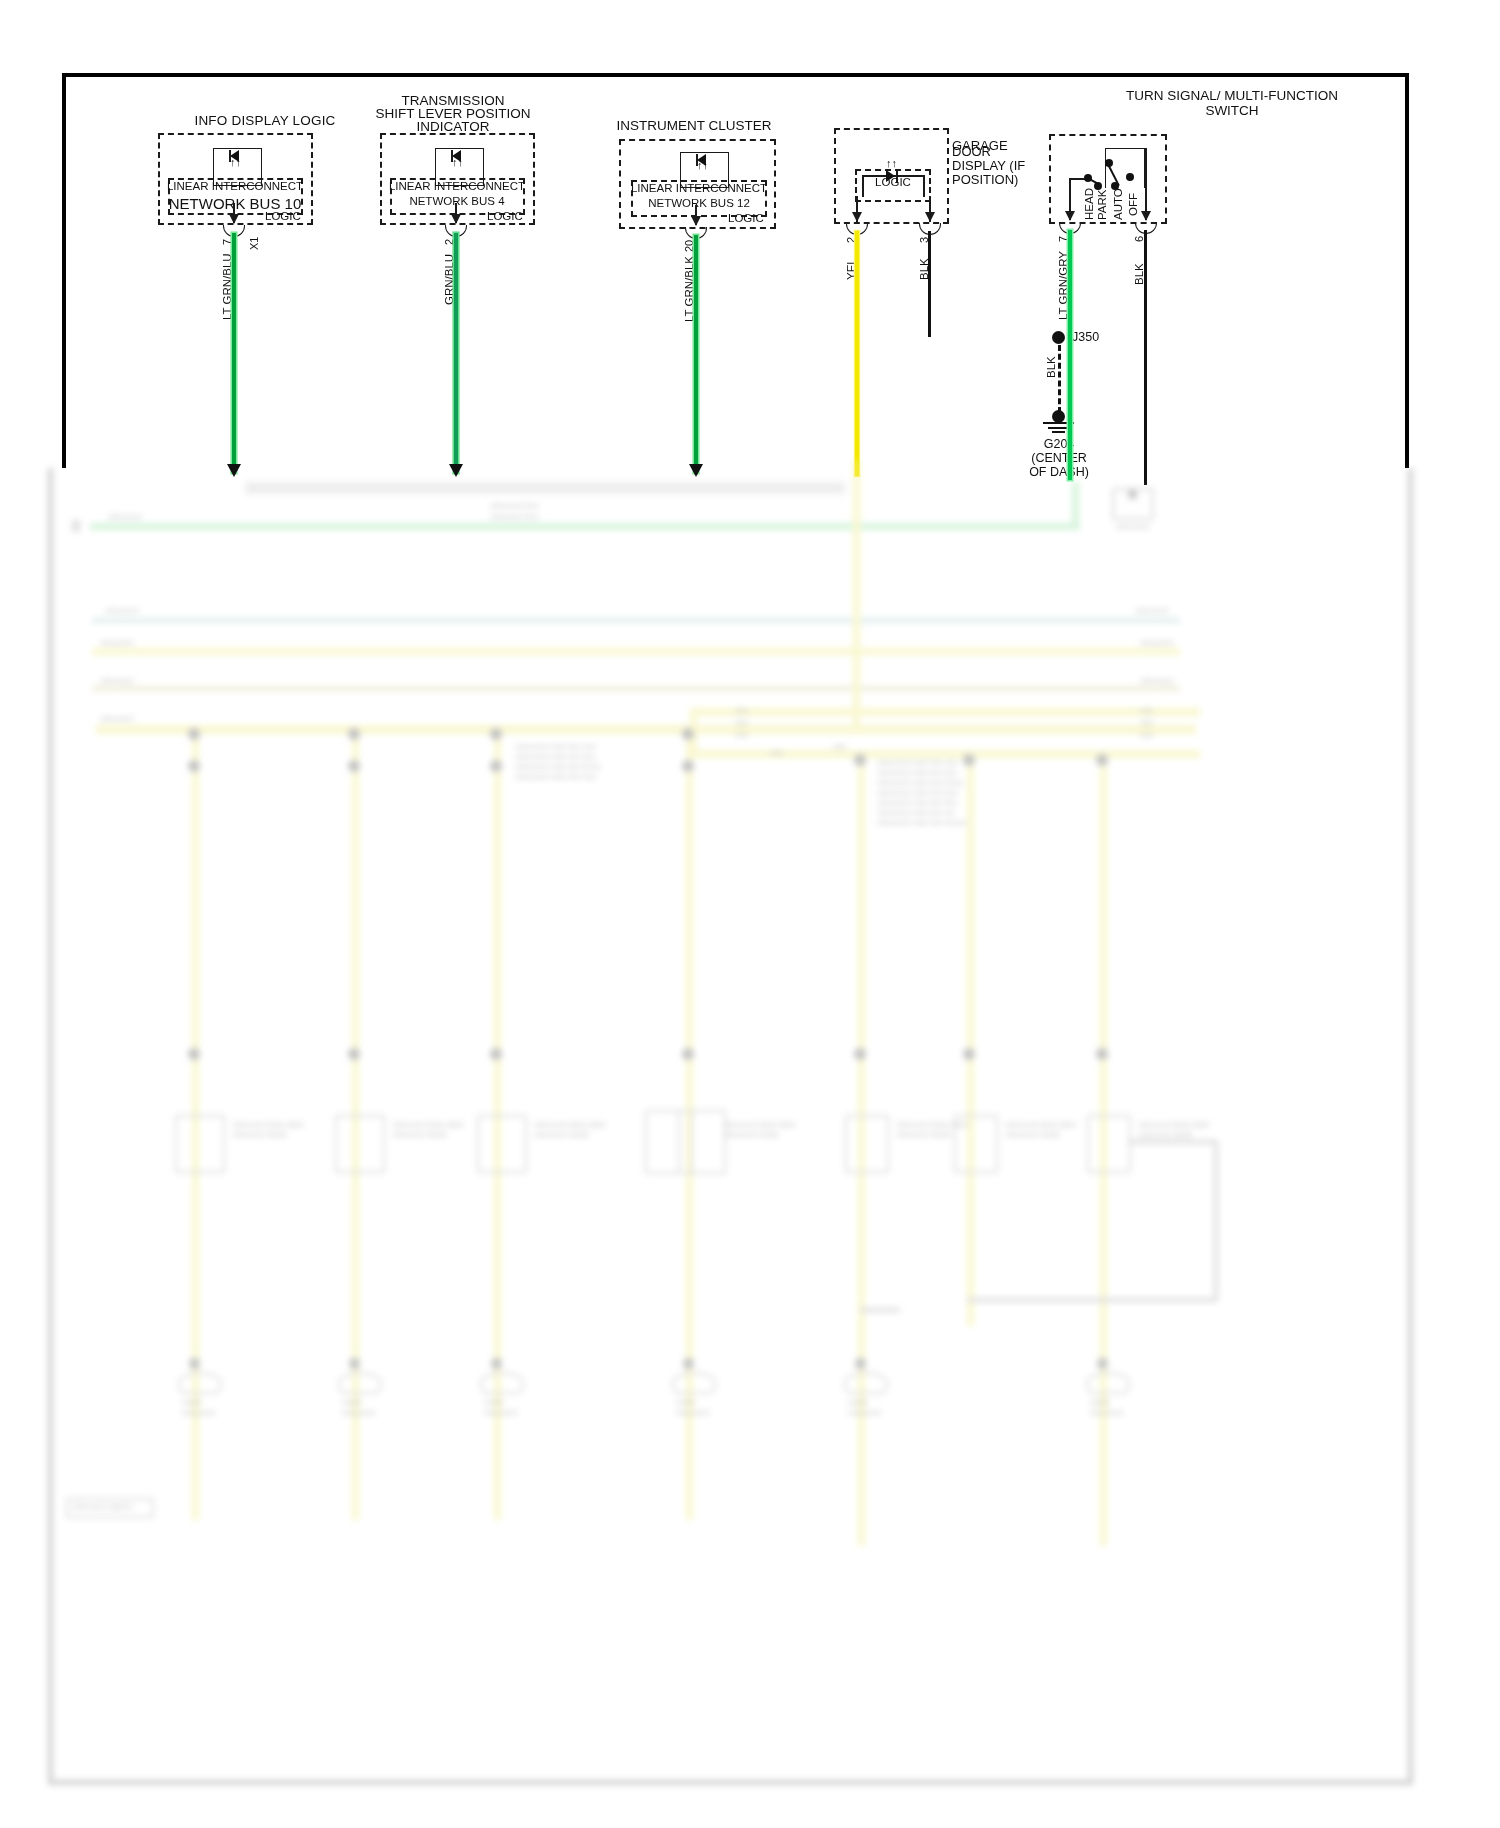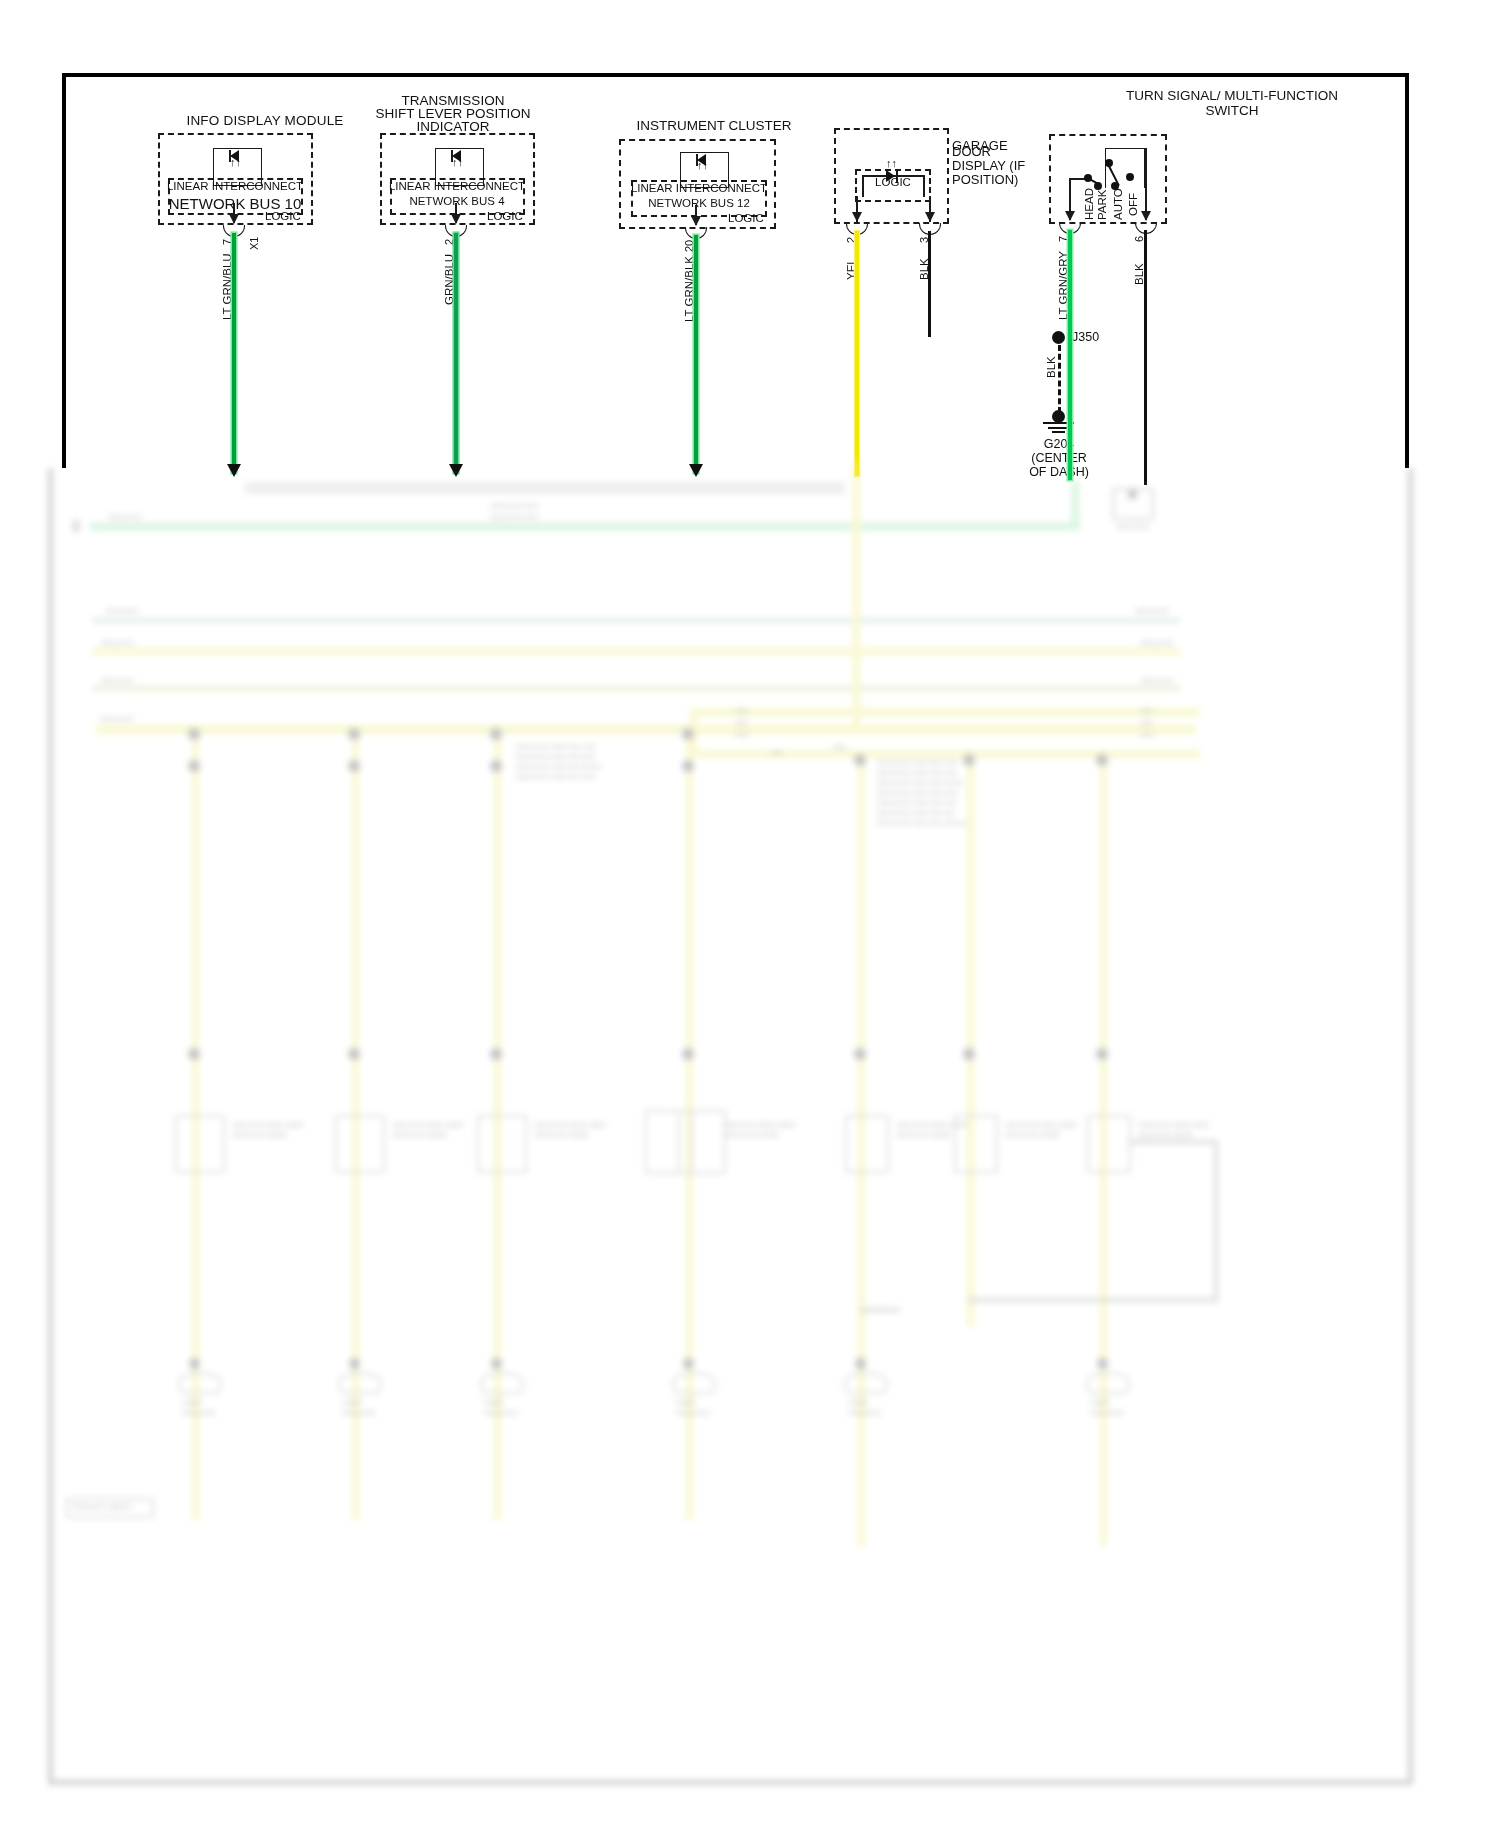--- a/index.html
+++ b/index.html
@@ -59,21 +59,21 @@
 </head>
 <body>
 
 <div id="sheet">
 
   <div class="frame-line" style="left:62px;top:73px;width:1347px;height:4px;"></div>
   <div class="frame-line" style="left:62px;top:73px;width:4px;height:395px;"></div>
   <div class="frame-line" style="left:1405px;top:73px;width:4px;height:395px;"></div>
 
   <div>
-    <div class="lbl ctr" style="left:265px;top:113px;font-size:13.5px;letter-spacing:.2px;">INFO DISPLAY MODULE</div>
+    <div class="lbl ctr" style="left:265px;top:113px;font-size:13.5px;letter-spacing:.2px;">INFO DISPLAY LOGIC</div>
 
     <div class="dashbox" style="left:158px;top:133px;width:155px;height:92px;"></div>
 
     <div class="solidbox" style="left:213px;top:148px;width:49px;height:38px;"></div>
     <div style="position:absolute;left:230px;top:150px;width:0;height:0;
                 border-top:6px solid transparent;border-bottom:6px solid transparent;
                 border-right:9px solid #111;"></div>
     <div class="vline" style="left:229px;top:150px;height:12px;width:2px;"></div>
     <div class="lbl" style="left:230px;top:156px;font-size:11px;">↑↑</div>
 
@@ -118,21 +118,21 @@
     <div class="cup" style="left:445px;top:225px;"></div>
 
     <div class="vert" style="left:443px;top:245px;font-size:11px;">2</div>
     <div class="vert" style="left:443px;top:305px;font-size:11.5px;">GRN/BLU</div>
 
     <div class="wire w-grn2" style="left:454px;top:233px;height:240px;"></div>
     <div class="arrow-big" style="left:449px;top:464px;"></div>
   </div>
 
   <div>
-    <div class="lbl ctr" style="left:694px;top:118px;font-size:13.5px;margin-left:20px;">INSTRUMENT CLUSTER</div>
+    <div class="lbl ctr" style="left:694px;top:118px;font-size:13.5px;">INSTRUMENT CLUSTER</div>
 
     <div class="dashbox" style="left:619px;top:139px;width:157px;height:90px;"></div>
 
     <div class="solidbox" style="left:680px;top:152px;width:49px;height:36px;"></div>
     <div style="position:absolute;left:697px;top:154px;width:0;height:0;
                 border-top:6px solid transparent;border-bottom:6px solid transparent;
                 border-right:9px solid #111;"></div>
     <div class="vline" style="left:696px;top:154px;height:12px;width:2px;"></div>
     <div class="lbl" style="left:697px;top:159px;font-size:11px;">↑↑</div>
 

